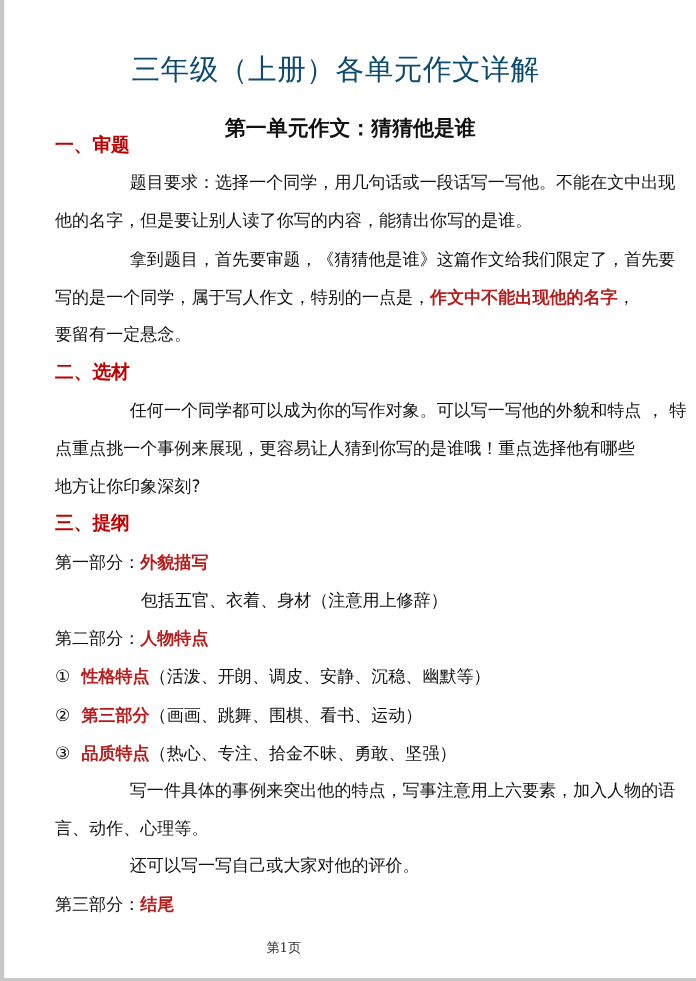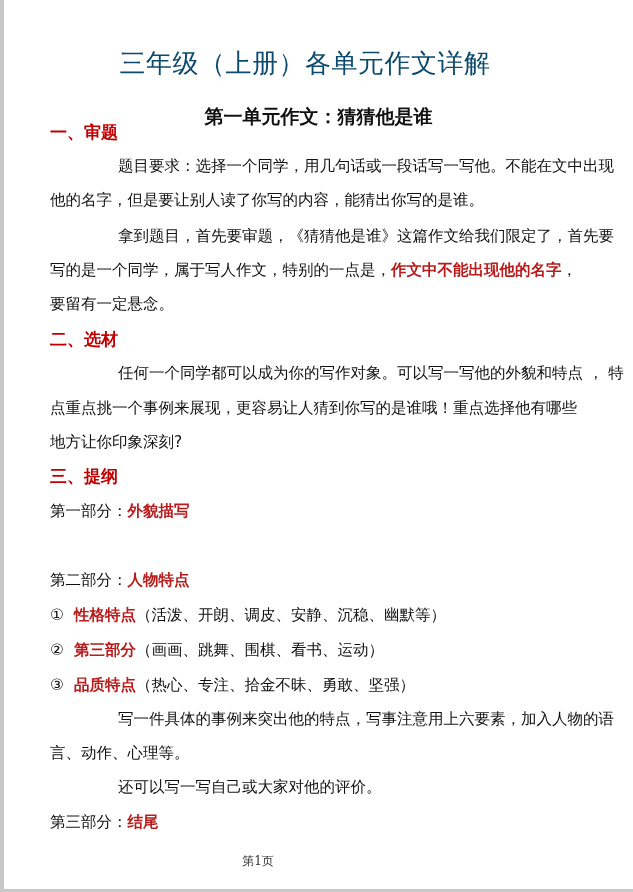--- a/index.html
+++ b/index.html
@@ -107,20 +107,21 @@
 
   <div class="line heading" style="top:329px;">二、选材</div>
   <div class="line indent" style="top:363px;">任何一个同学都可以成为你的写作对象。可以写一写他的外貌和特点 ， 特</div>
   <div class="line" style="top:398px;">点重点挑一个事例来展现，更容易让人猜到你写的是谁哦！重点选择他有哪些</div>
   <div class="line" style="top:432px;">地方让你印象深刻?</div>
 
   <div class="line heading" style="top:466px;">三、提纲</div>
   <div class="line" style="top:501px;">
     <span>第一部分：</span><span class="red">外貌描写</span>
   </div>
+  <div class="line indent2" style="top:536px;">包括五官、衣着、身材（注意用上修辞）</div>
   <div class="line" style="top:570px;">
     <span>第二部分：</span><span class="red">人物特点</span>
   </div>
 
   <div class="line" style="top:605px;">
     <span class="num">①</span><span class="red">性格特点</span><span>（活泼、开朗、调皮、安静、沉稳、幽默等）</span>
   </div>
   <div class="line" style="top:640px;">
     <span class="num">②</span><span class="red">第三部分</span><span>（画画、跳舞、围棋、看书、运动）</span>
   </div>

